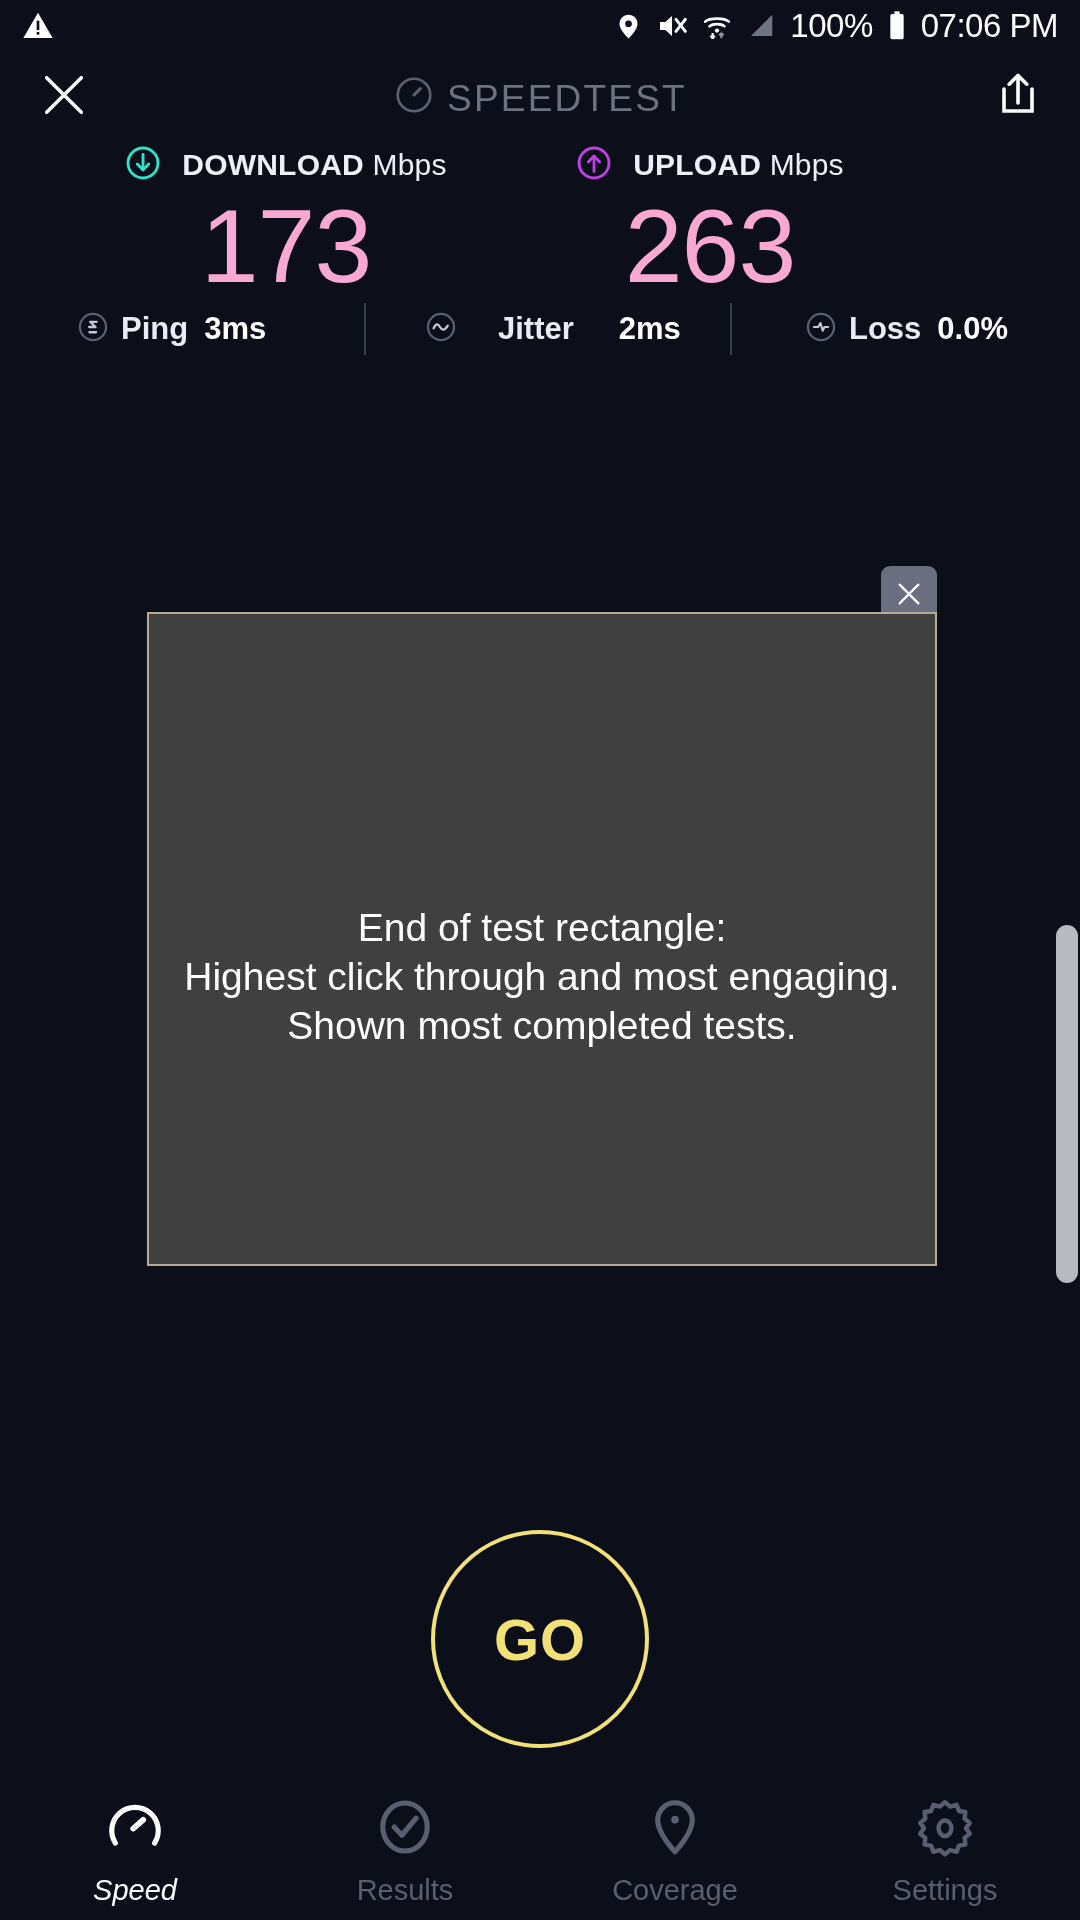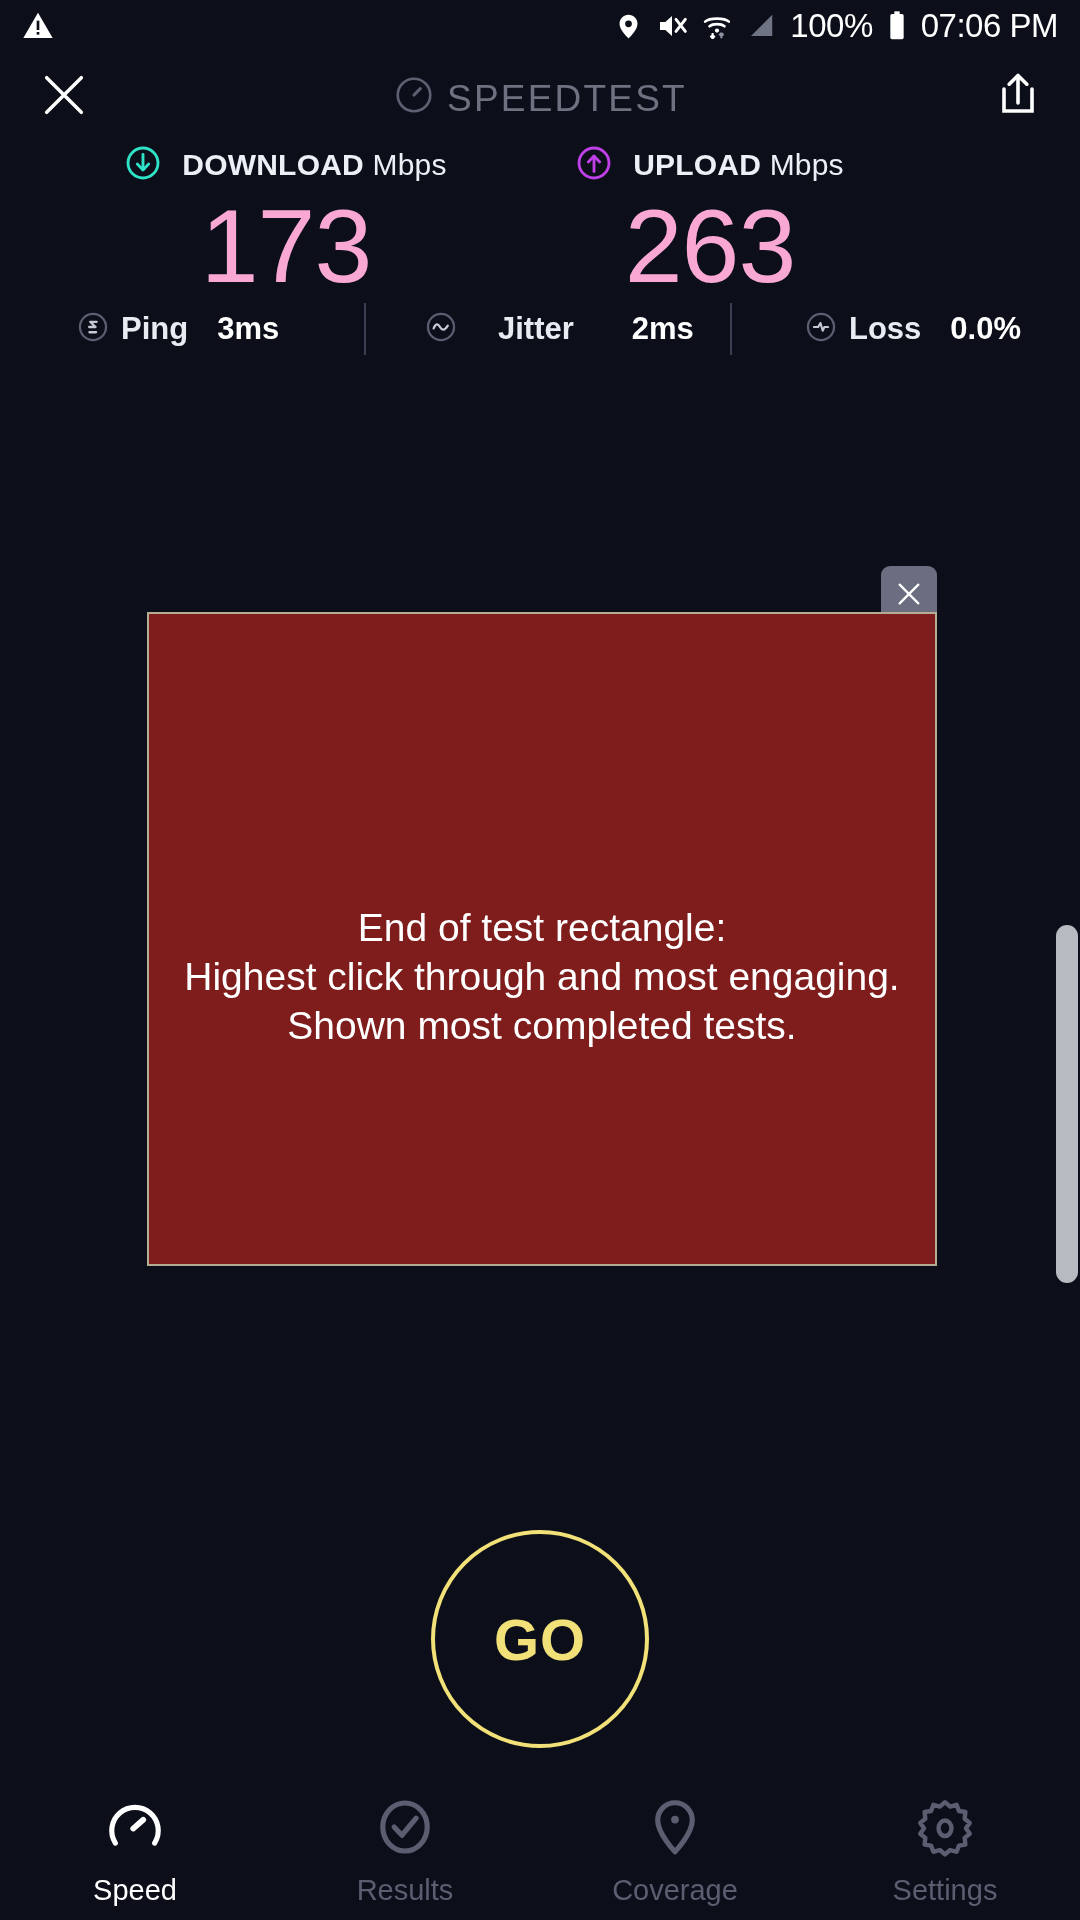--- a/index.html
+++ b/index.html
@@ -61,36 +61,36 @@
   
   .metrics {
     position:absolute; top:300px; left:14px; width:1080px; height:58px;
     display:flex; align-items:center;
   }
   .metric { display:flex; align-items:center; gap:11px; }
   .metric.ping { position:absolute; left:62px; }
   .metric.jitter { position:absolute; left:410px;gap:40px; }
   .metric.loss { position:absolute; left:790px; }
   .metric-name { color:#e8ebf2; font-size:31px; font-weight:bold; }
-  .metric-val  { color:#ffffff; font-size:31px; font-weight:bold; margin-left:18px; }
+  .metric-val  { color:#ffffff; font-size:31px; font-weight:bold; margin-left:5px; }
   .divider {
     position:absolute; width:2px; height:52px; background:#3a3f52;
   }
   .divider.d1 { left:350px; top:3px; }
   .divider.d2 { left:716px; top:3px; }
 
   
   .ad-close {
     position:absolute; left:881px; top:566px; width:56px; height:56px;
     background:#6b6e80; border-radius:9px 9px 0 0;
     display:flex; align-items:center; justify-content:center; cursor:pointer;
   }
   .ad-rect {
     position:absolute; left:147px; top:612px; width:790px; height:654px;
-    background:#7f1d1d; border:2px solid #b3ad93;
+    background:#404040; border:2px solid #b3ad93;
     display:flex; align-items:center; justify-content:center;
   }
   .ad-text {
     color:#ffffff; font-size:39px; line-height:49px; text-align:center;
     transform:translateY(37px);
   }
 
   
   .scrollbar {
     position:absolute; right:2px; top:925px; width:22px; height:358px;
@@ -110,21 +110,21 @@
   
   .bottomnav {
     position:absolute; left:0; bottom:0; width:1080px; height:140px;
     display:flex;
   }
   .nav-item {
     flex:1; display:flex; flex-direction:column; align-items:center;
     justify-content:flex-start; padding-top:16px; gap:12px; cursor:pointer;
   }
   .nav-label { font-size:29px; }
-  .nav-item.active .nav-label { color:#ffffff; }
+  .nav-item.active .nav-label { color:#ffffff;font-style:italic; }
   .nav-item .nav-label { color:#5a5e70; }
 </style>
 </head>
 <body>
 
 <div id="app">
 
   <div class="statusbar">
     <div class="sb-left">
       <span class="sb-icon">

